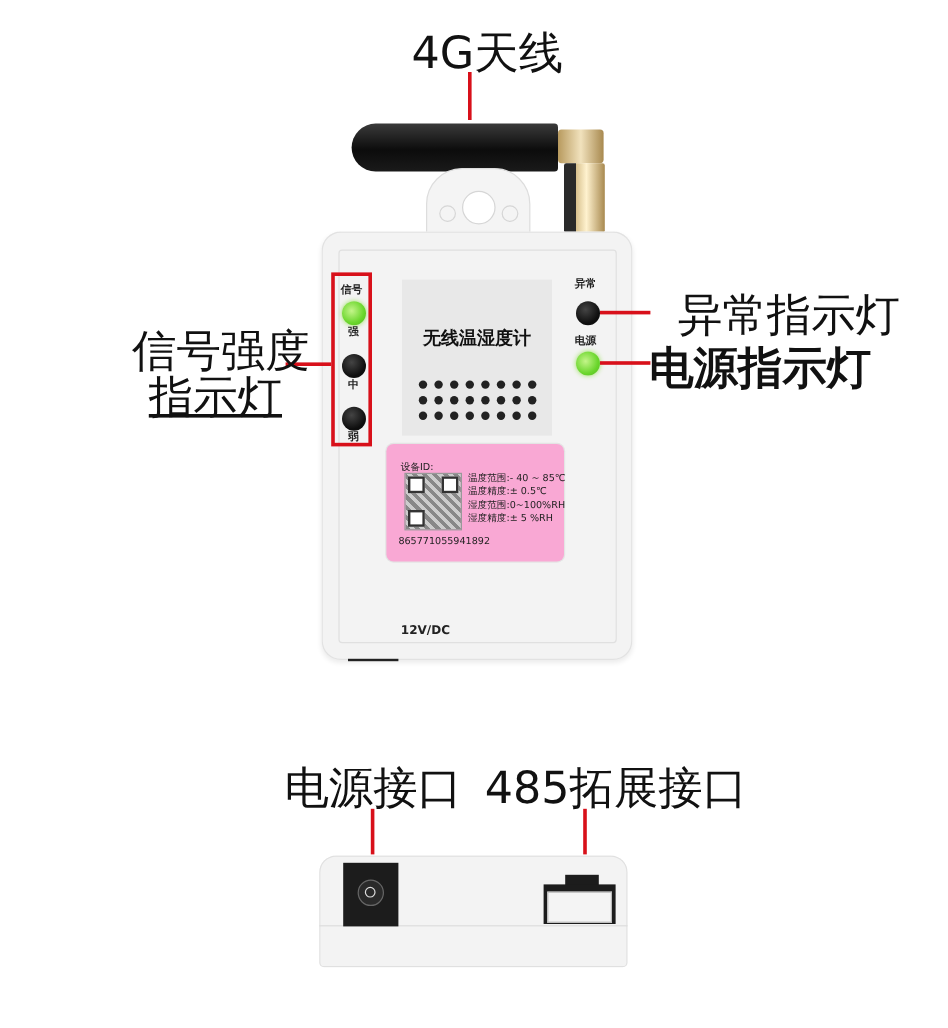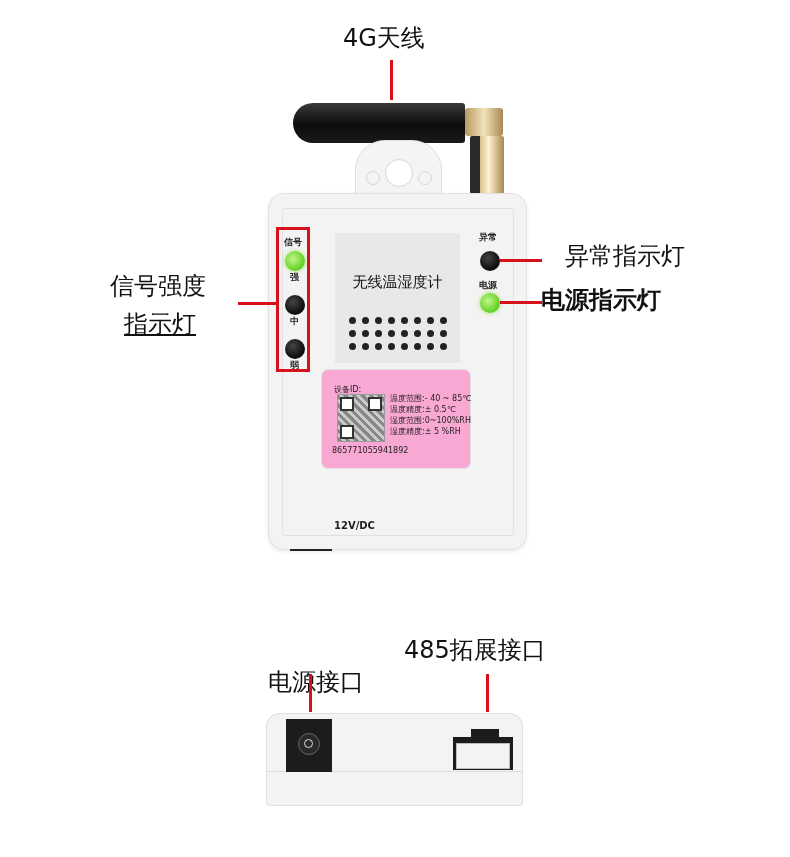--- a/index.html
+++ b/index.html
@@ -1,18 +1,18 @@
 <!DOCTYPE html>
 <html><head>
 <meta charset="utf-8">
 <style>
   html,body{margin:0;padding:0;background:#fff;}
   body{width:790px;height:857px;position:relative;overflow:hidden;font-family:"DejaVu Sans","Liberation Sans",sans-serif;color:#111;}
   .abs{position:absolute;}
-  .callout{font-size:24px;font-weight:500;color:#111;white-space:nowrap;line-height:1;}
+  .callout{font-size:37px;font-weight:500;color:#111;white-space:nowrap;line-height:1;}
   .redline{background:#d8101a;}
   .led{position:absolute;width:20px;height:20px;border-radius:50%;}
   .led.green{background:radial-gradient(circle at 40% 40%,#c4f58a,#6ad62c 60%,#4fb51c);box-shadow:0 0 4px #9be25a;}
   .led.black{background:radial-gradient(circle at 40% 35%,#444,#0e0e0e 65%);}
   .tiny{font-size:9px;font-weight:bold;color:#222;white-space:nowrap;line-height:1;}
   .dots{display:grid;grid-template-columns:repeat(8,7px);grid-gap:6px 6px;}
   .dot{width:7px;height:7px;border-radius:50%;background:#222;}
   .spec{font-size:8px;color:#222;line-height:11px;white-space:nowrap;}
 </style>
 </head>
@@ -28,21 +28,21 @@
 <div class="abs" style="left:355px;top:140px;width:85px;height:60px;background:#f4f4f4;border-radius:30px 30px 0 0;border:1px solid #ddd;">
   <div class="abs" style="left:29px;top:18px;width:26px;height:26px;border-radius:50%;background:#fff;border:1px solid #d6d6d6;"></div>
   <div class="abs" style="left:10px;top:30px;width:12px;height:12px;border-radius:50%;border:1px solid #d6d6d6;"></div>
   <div class="abs" style="left:62px;top:30px;width:12px;height:12px;border-radius:50%;border:1px solid #d6d6d6;"></div>
 </div>
 
 <div class="abs" style="left:268px;top:193px;width:259px;height:357px;background:#f3f3f3;border-radius:16px;box-shadow:inset 0 0 0 1px #e2e2e2,0 2px 4px rgba(0,0,0,0.08);">
   <div class="abs" style="left:14px;top:15px;width:230px;height:326px;border:1px solid #e0e0e0;border-radius:3px;"></div>
 
   <div class="abs" style="left:67px;top:40px;width:125px;height:130px;background:#e8e8e8;">
-    <div class="abs" style="left:0;top:40px;width:125px;text-align:center;font-size:15px;font-weight:normal;color:#111;">无线温湿度计</div>
+    <div class="abs" style="left:0;top:40px;width:125px;text-align:center;font-size:15px;font-weight:bold;color:#111;">无线温湿度计</div>
     <div class="abs dots" style="left:14px;top:84px;">
       <span class="dot"></span>
         <span class="dot"></span>
         <span class="dot"></span>
         <span class="dot"></span>
         <span class="dot"></span>
         <span class="dot"></span>
         <span class="dot"></span>
         <span class="dot"></span>
       <span class="dot"></span>
@@ -100,21 +100,21 @@
 <div class="abs" style="left:276px;top:227px;width:34px;height:145px;border:3px solid #d8101a;box-sizing:border-box;"></div>
 <div class="abs redline" style="left:238px;top:302px;width:38px;height:3px;"></div>
 <div class="abs callout" style="left:110px;top:274px;">信号强度</div>
 <div class="abs callout" style="left:124px;top:312px;text-decoration:underline;">指示灯</div>
 
 <div class="abs redline" style="left:500px;top:259px;width:42px;height:3px;"></div>
 <div class="abs callout" style="left:565px;top:244px;">异常指示灯</div>
 <div class="abs redline" style="left:500px;top:301px;width:42px;height:3px;"></div>
 <div class="abs callout" style="left:541px;top:288px;font-weight:bold;">电源指示灯</div>
 
-<div class="abs callout" style="left:268px;top:638px;margin-top:32px;">电源接口</div>
+<div class="abs callout" style="left:237px;top:638px;">电源接口</div>
 <div class="abs redline" style="left:309px;top:674px;width:3px;height:38px;"></div>
 <div class="abs callout" style="left:404px;top:638px;">485拓展接口</div>
 <div class="abs redline" style="left:486px;top:674px;width:3px;height:38px;"></div>
 
 <div class="abs" style="left:266px;top:713px;width:257px;height:93px;background:#f3f3f3;border-radius:14px 14px 4px 4px;box-shadow:inset 0 0 0 1px #e0e0e0;">
   <div class="abs" style="left:0;top:58px;width:257px;height:1px;background:#ddd;"></div>
   <div class="abs" style="left:20px;top:6px;width:46px;height:53px;background:#1c1c1c;">
     <div class="abs" style="left:12px;top:14px;width:20px;height:20px;border-radius:50%;background:#2a2a2a;border:1px solid #666;"></div>
     <div class="abs" style="left:18px;top:20px;width:7px;height:7px;border-radius:50%;border:1px solid #ddd;"></div>
   </div>

